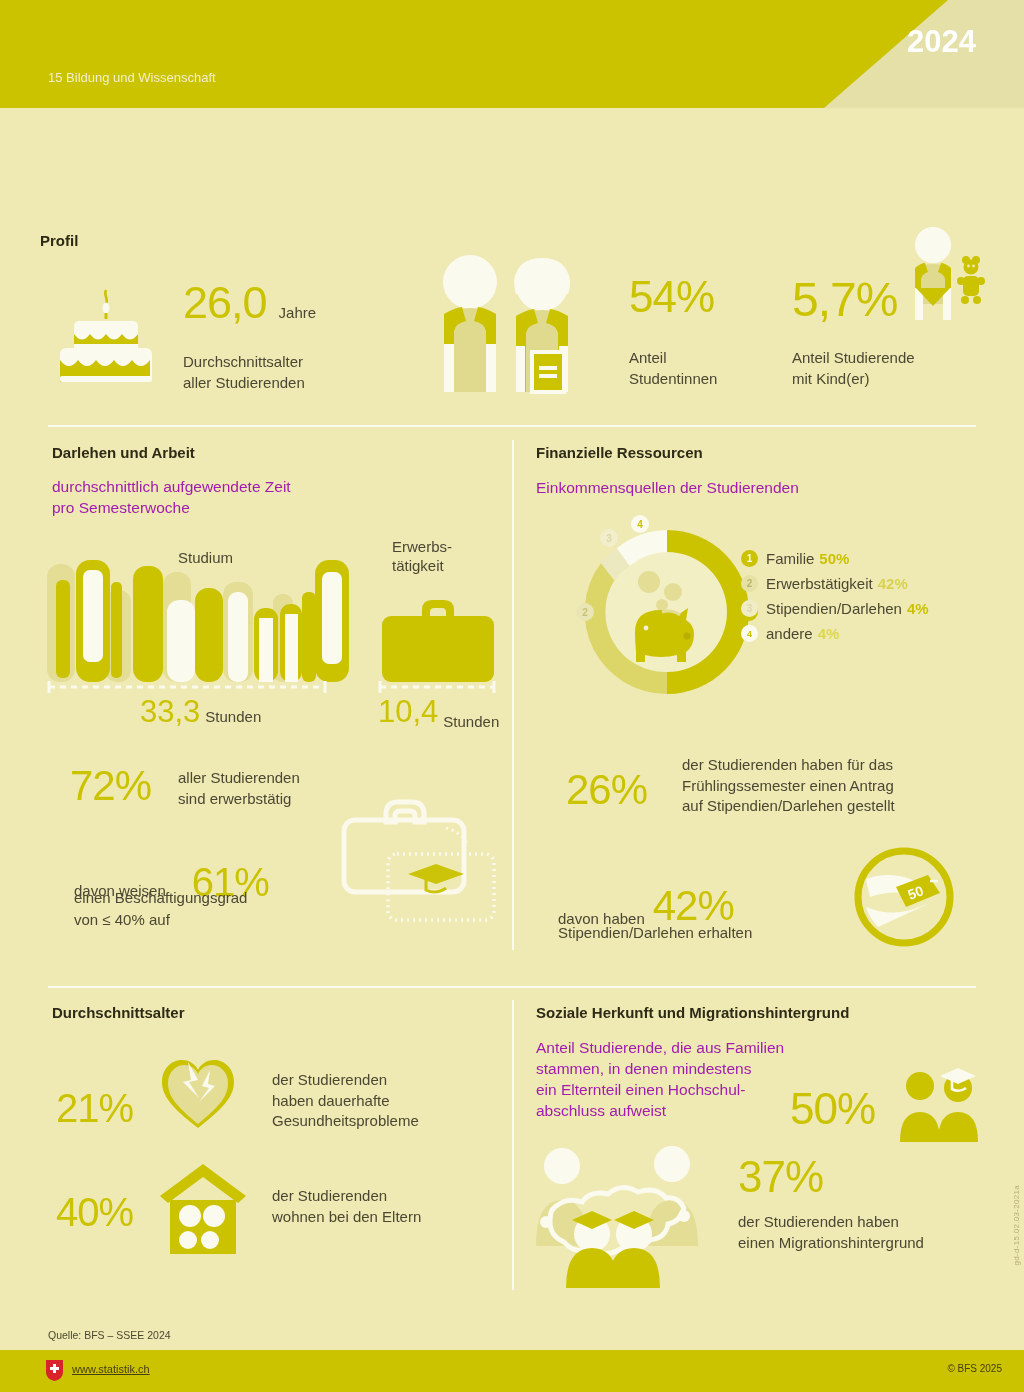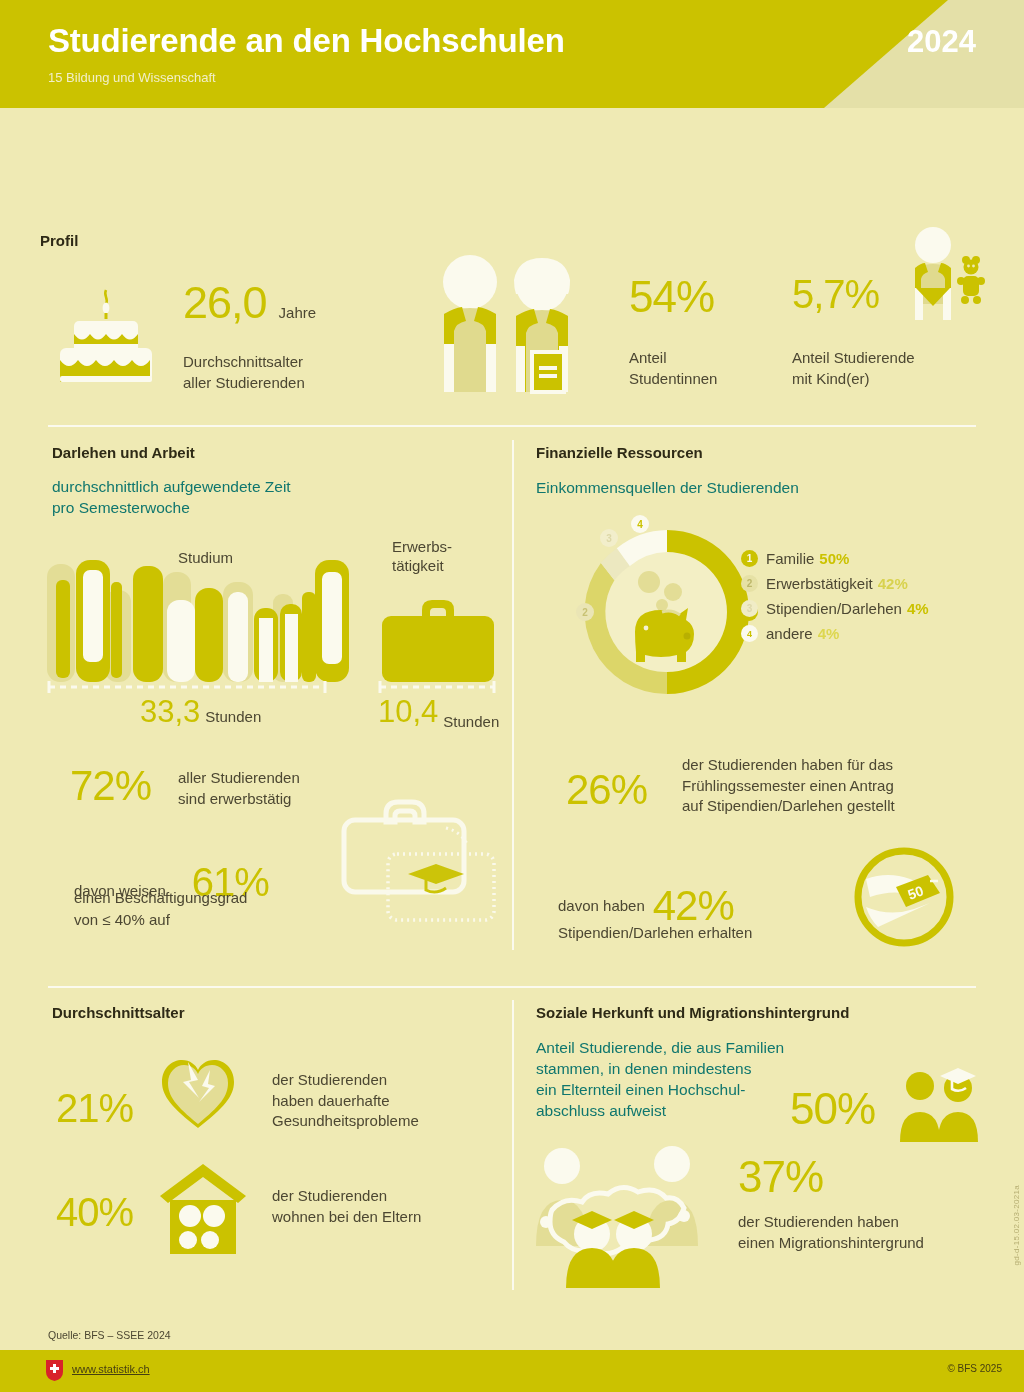--- a/index.html
+++ b/index.html
@@ -18,21 +18,21 @@
   }
   .header-wedge{position:absolute;right:0;top:0;width:200px;height:108px;background:#e4e0a8;
      clip-path:polygon(100% 0, 100% 100%, 0 100%, 62% 0);
   }
   .header-title{position:absolute;left:48px;top:22px;font-size:33px;font-weight:bold;color:#ffffff;letter-spacing:-0.2px;}
   .header-sub{position:absolute;left:48px;top:70px;font-size:13px;color:#f2efc9;}
   .header-year{position:absolute;right:48px;top:24px;font-size:31px;font-weight:bold;color:#ffffff;}
 
   
   .sec-title{font-size:15px;font-weight:bold;color:#2e2a16;}
-  .sec-lead{font-size:15.5px;color:#0f766e;line-height:1.35;}
+  .sec-lead{font-size:15.5px;color:#a21caf;line-height:1.35;}
   .big{font-size:42px;color:#cbc200;font-weight:300;letter-spacing:-1px;}
   .desc{font-size:15px;color:#4c4732;line-height:1.38;}
   .unit{font-size:15px;color:#4c4732;}
   .divider-h{position:absolute;height:2px;background:#fbfaee;}
   .divider-v{position:absolute;width:2px;background:#fbfaee;}
 
   
   .src{position:absolute;left:48px;top:1329px;font-size:10.5px;color:#4c4732;text-align:right;}
   .footer{position:absolute;left:0;bottom:0;width:1024px;height:42px;background:#cbc200;}
   .footer-link{position:absolute;left:72px;top:13px;font-size:11px;color:#463f10;}
@@ -48,21 +48,20 @@
   .lg-num{width:17px;height:17px;border-radius:50%;margin-right:8px;
       display:flex;align-items:center;justify-content:center;font-size:10px;font-weight:bold;flex:0 0 auto;}
   .lg-val{color:#cbc200;font-weight:bold;margin-left:5px;}
 </style>
 </head>
 <body>
 
 <div class="header">
   <div class="header-band"></div>
   <div class="header-wedge"></div>
-  <div class="header-title">Studierende an den Hochschulen</div>
   <div class="header-sub">15 Bildung und Wissenschaft</div>
   <div class="header-year">2024</div>
 </div>
 
 <div style="position:absolute;left:40px;top:232px" class="sec-title">Profil</div>
 
 <div style="position:absolute;left:52px;top:288px">
 <svg width="108" height="98" viewBox="0 0 108 98">
   <path d="M54 2 C51 8 57 10 54 16" stroke="#cbc200" stroke-width="2.5" fill="none"></path>
   <ellipse cx="54" cy="20" rx="3.4" ry="5.5" fill="#fbfaee"></ellipse>
@@ -107,21 +106,21 @@
 </svg>
 </div>
 
 <div style="position:absolute;left:629px;top:272px" class="big" style2="">
   <span class="big" style="font-size:44px">54%</span>
 </div>
 <div style="position:absolute;left:629px;top:348px;white-space:pre-line" class="desc">Anteil
 Studentinnen</div>
 
 <div style="position:absolute;left:792px;top:272px">
-  <span class="big" style="font-size:40px">5,7%</span>
+  <span class="big" style="font-size:48px">5,7%</span>
 </div>
 <div style="position:absolute;left:792px;top:348px;white-space:pre-line" class="desc">Anteil Studierende
 mit Kind(er)</div>
 
 <div style="position:absolute;left:900px;top:226px">
 <svg width="80" height="96" viewBox="0 0 80 96">
   <circle cx="33" cy="19" r="18" fill="#fbfaee"></circle>
   <path d="M15 42 q18 -8 36 0 v36 H15 Z" fill="#e0da8e"></path>
   <path d="M15 42 q6 -5 10 -5 l3 9 q-6 2 -7 7 v25 h-6 Z" fill="#cbc200"></path>
   <path d="M51 42 q-6 -5 -10 -5 l-3 9 q6 2 7 7 v25 h6 Z" fill="#cbc200"></path>
@@ -299,21 +298,21 @@
   </ul>
 </div>
 
 <div style="position:absolute;left:566px;top:766px">
   <span class="big" style="font-size:42px">26%</span>
 </div>
 <div style="position:absolute;left:682px;top:755px;white-space:pre-line" class="desc">der Studierenden haben für das
 Frühlingssemester einen Antrag
 auf Stipendien/Darlehen gestellt</div>
 
-<div style="position:absolute;left:558px;top:882px;display:flex;align-items:center">
+<div style="position:absolute;left:558px;top:882px;display:flex;align-items:flex-end">
   <span class="desc">davon haben</span>
   <span class="big" style="font-size:42px;margin-left:8px">42%</span>
 </div>
 <div style="position:absolute;left:558px;top:923px" class="desc">Stipendien/Darlehen erhalten</div>
 
 <div style="position:absolute;left:852px;top:845px">
 <svg width="104" height="104" viewBox="0 0 104 104">
   <circle cx="52" cy="52" r="46" fill="none" stroke="#cbc200" stroke-width="7"></circle>
   <path d="M14 34 q22 -8 44 0 l14 6 l-10 10 q-22 -6 -44 2 Z" fill="#fbfaee"></path>
   <path d="M14 62 q24 10 48 2 l16 -6 l-52 24 q-8 -8 -12 -20 Z" fill="#fbfaee"></path>

